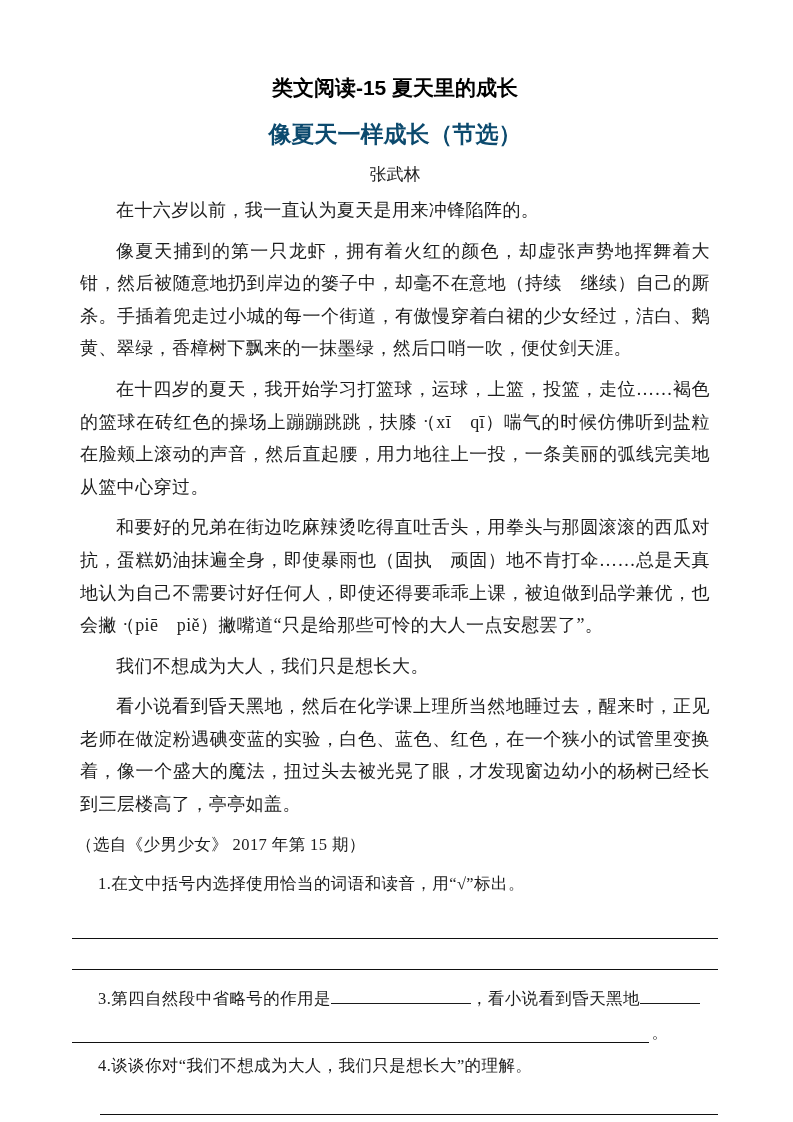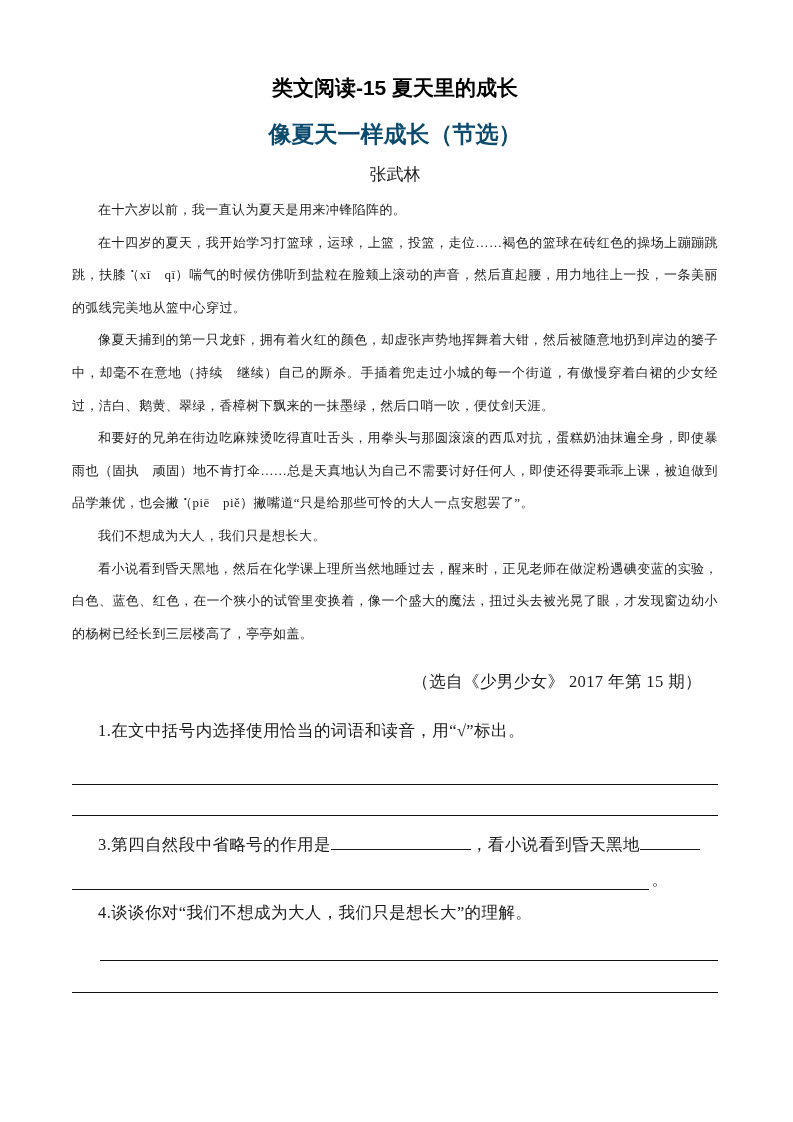--- a/index.html
+++ b/index.html
@@ -35,42 +35,42 @@
     color: #0c4a6e;
   }
   .author {
     margin-top: 17px;
     text-align: center;
     font-size: 17px;
     line-height: 1.2;
   }
   .article-body { margin-top: 9px; }
   .article-body p {
-    margin: 0;
-    font-size: 13px;
+    margin: 8px;
+    font-size: 18px;
     line-height: 32.6px;
     text-indent: 2em;
     text-align: justify;
     letter-spacing: 0.4px;
   }
   .em-dot { position: relative; }
   .em-dot::after {
     content: "\2022";
     position: absolute;
     left: 50%;
     transform: translateX(-50%);
     bottom: -0.62em;
     font-size: 9px;
     color: #1c1c1c;
   }
   .source-line {
-    margin: 16px;
+    margin: 4px;
     font-size: 16.5px;
     line-height: 32.6px;
-    text-align: right;
+    text-align: left;
     letter-spacing: 0.4px;
   }
   .questions { margin-top: 0; }
   .question {
     margin: 7px 0 0 26px;
     font-size: 16.5px;
     line-height: 32.6px;
     letter-spacing: 0.4px;
   }
   .answer-blank {
@@ -112,22 +112,22 @@
 
 <div class="page">
   <div class="content">
 
     <h1 class="doc-title">类文阅读-15 夏天里的成长</h1>
     <h2 class="doc-subtitle">像夏天一样成长（节选）</h2>
     <div class="author">张武林</div>
 
     <div class="article-body">
         <p><span>在十六岁以前，我一直认为夏天是用来冲锋陷阵的。</span></p>
+        <p><span>像夏天捕到的第一只龙虾，拥有着火红的颜色，却虚张声势地挥舞着大钳，然后被随意地扔到岸边的篓子中，却毫不在意地（持续　继续）自己的厮杀。手插着兜走过小城的每一个街道，有傲慢穿着白裙的少女经过，洁白、鹅黄、翠绿，香樟树下飘来的一抹墨绿，然后口哨一吹，便仗剑天涯。</span></p>
         <p><span>在十四岁的夏天，我开始学习打篮球，运球，上篮，投篮，走位……褐色的篮球在砖红色的操场上蹦蹦跳跳，扶</span><span class="em-dot">膝</span><span>（xī　qī）喘气的时候仿佛听到盐粒在脸颊上滚动的声音，然后直起腰，用力地往上一投，一条美丽的弧线完美地从篮中心穿过。</span></p>
-        <p><span>像夏天捕到的第一只龙虾，拥有着火红的颜色，却虚张声势地挥舞着大钳，然后被随意地扔到岸边的篓子中，却毫不在意地（持续　继续）自己的厮杀。手插着兜走过小城的每一个街道，有傲慢穿着白裙的少女经过，洁白、鹅黄、翠绿，香樟树下飘来的一抹墨绿，然后口哨一吹，便仗剑天涯。</span></p>
         <p><span>和要好的兄弟在街边吃麻辣烫吃得直吐舌头，用拳头与那圆滚滚的西瓜对抗，蛋糕奶油抹遍全身，即使暴雨也（固执　顽固）地不肯打伞……总是天真地认为自己不需要讨好任何人，即使还得要乖乖上课，被迫做到品学兼优，也会</span><span class="em-dot">撇</span><span>（piē　piě）撇嘴道“只是给那些可怜的大人一点安慰罢了”。</span></p>
         <p><span>我们不想成为大人，我们只是想长大。</span></p>
         <p><span>看小说看到昏天黑地，然后在化学课上理所当然地睡过去，醒来时，正见老师在做淀粉遇碘变蓝的实验，白色、蓝色、红色，在一个狭小的试管里变换着，像一个盛大的魔法，扭过头去被光晃了眼，才发现窗边幼小的杨树已经长到三层楼高了，亭亭如盖。</span></p>
       </div>
 
     <p class="source-line">（选自《少男少女》  2017 年第 15 期）</p>
 
     <div class="questions">
 
       <p class="question">1.在文中括号内选择使用恰当的词语和读音，用“√”标出。</p>

